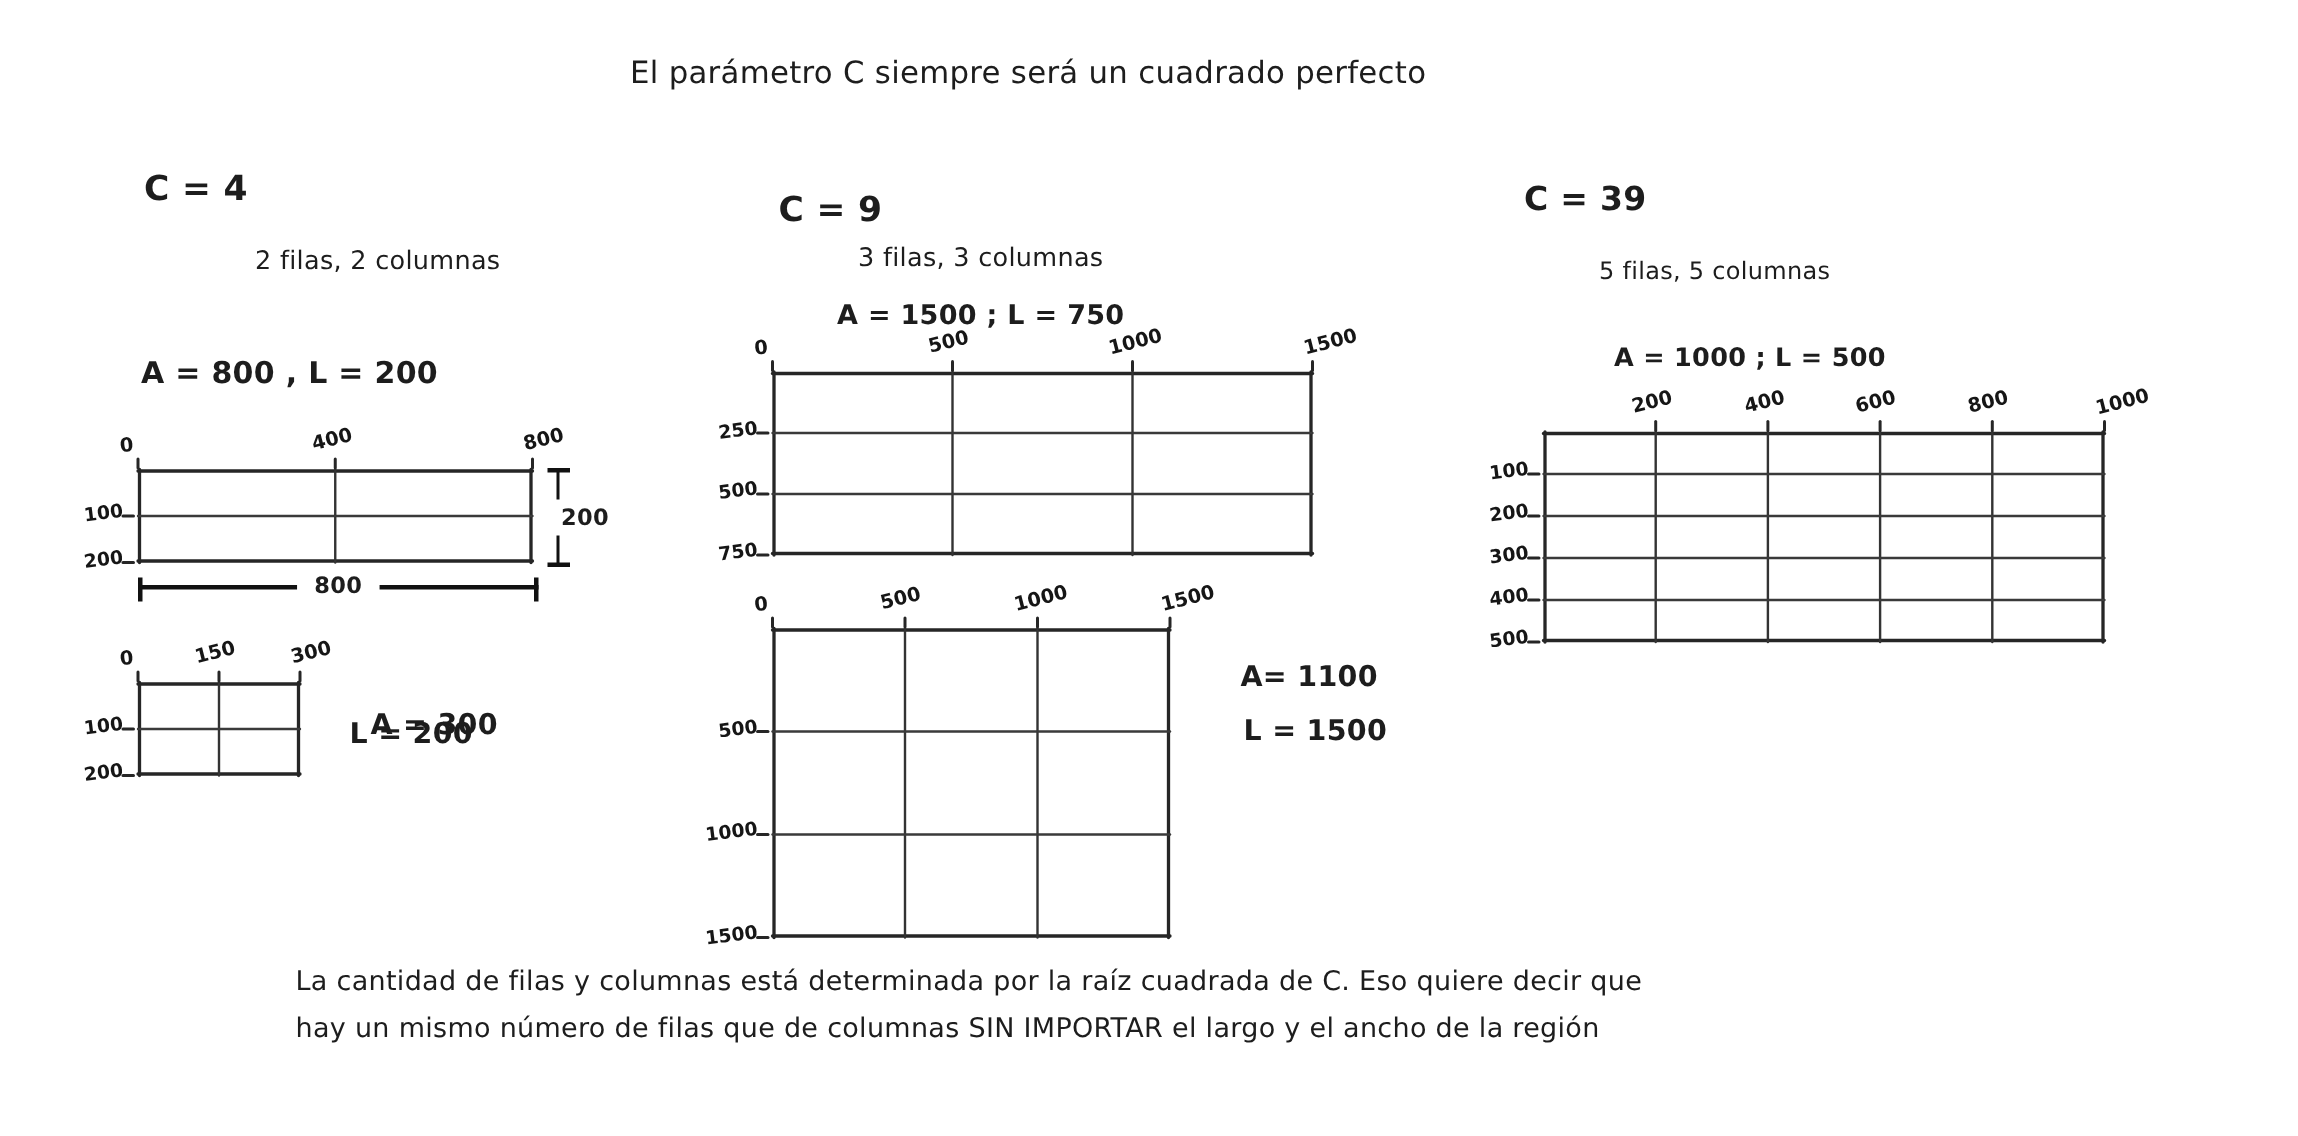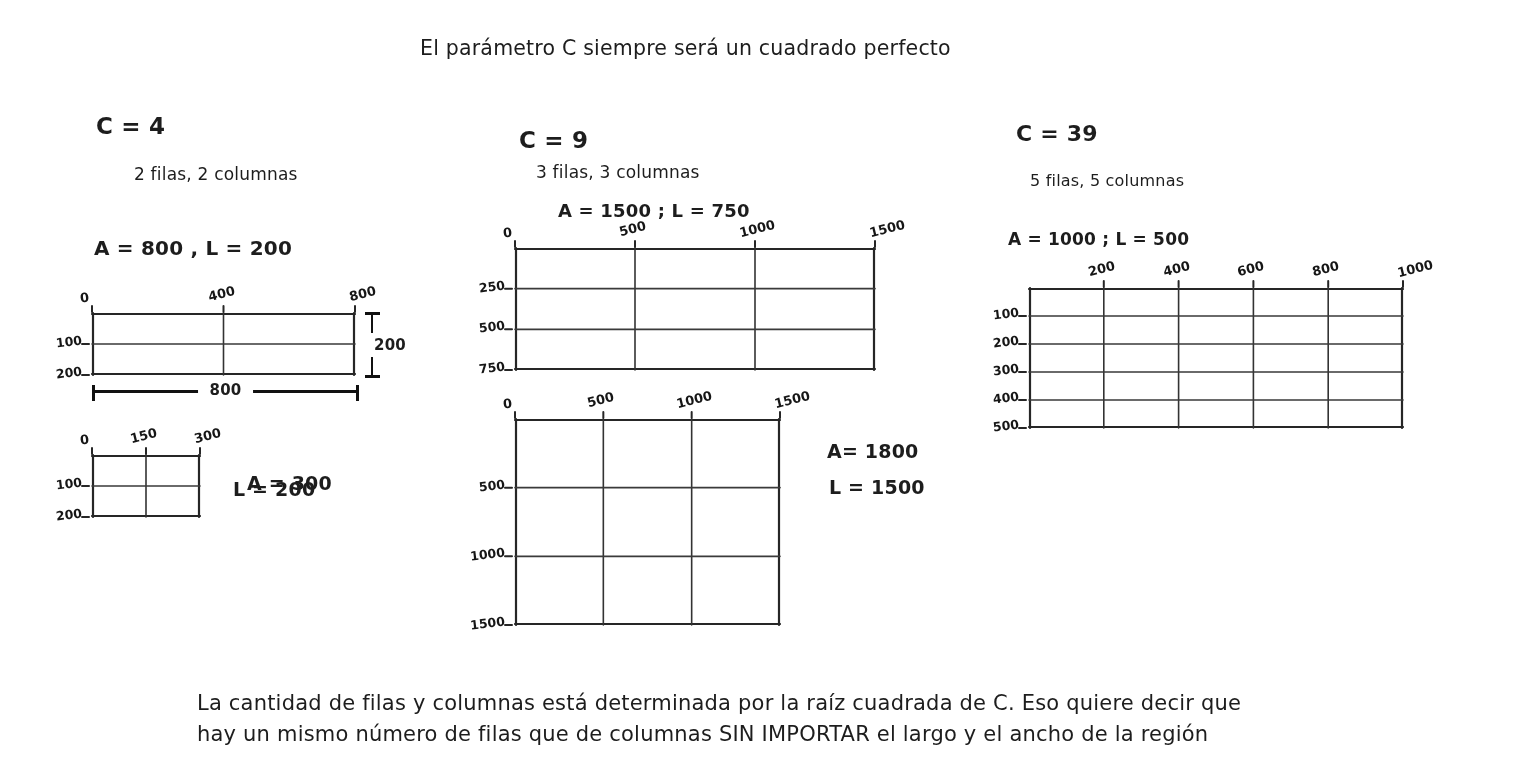--- a/index.html
+++ b/index.html
@@ -7,23 +7,23 @@
     position:relative;
     width:1532px;height:757px;
     background:#ffffff;
     font-family:"DejaVu Sans", sans-serif;
     color:#1d1d1d;
     overflow:hidden;
   }
   .abs{position:absolute;white-space:nowrap;}
   .hw{letter-spacing:0.2px;}
   .c-label{font-size:23px;font-weight:600;}
-  .subtitle{font-size:17px;}
+  .subtitle{font-size:17px;margin-left:36px;}
   .annot{font-weight:700;}
-  .footer-line{font-size:21px;margin-top:47px;}
+  .footer-line{font-size:18px;}
   .grid-block{position:absolute;}
   .grid-svg{position:absolute;left:0;top:0;overflow:visible;}
   .xtick{
     position:absolute;top:-27px;
     font-size:13px;font-weight:700;
     transform:rotate(-14deg);
     white-space:nowrap;color:#161616;
   }
   .ytick{
     position:absolute;left:-52px;width:42px;
@@ -166,26 +166,26 @@
         <line x1="0" y1="-7" x2="0" y2="-1" stroke="#262626" stroke-width="2" stroke-linecap="round"></line>
         <line x1="88.33333333333333" y1="-7" x2="88.33333333333333" y2="-1" stroke="#262626" stroke-width="2" stroke-linecap="round"></line>
         <line x1="176.66666666666666" y1="-7" x2="176.66666666666666" y2="-1" stroke="#262626" stroke-width="2" stroke-linecap="round"></line>
         <line x1="265" y1="-7" x2="265" y2="-1" stroke="#262626" stroke-width="2" stroke-linecap="round"></line>
         <line x1="-10" y1="68.66666666666666" x2="-3" y2="68.66666666666666" stroke="#262626" stroke-width="2" stroke-linecap="round"></line>
         <line x1="-10" y1="137.33333333333331" x2="-3" y2="137.33333333333331" stroke="#262626" stroke-width="2" stroke-linecap="round"></line>
         <line x1="-10" y1="206" x2="-3" y2="206" stroke="#262626" stroke-width="2" stroke-linecap="round"></line>
       </svg>
     </div>
 
-  <div class="abs hw annot" style="left:827px;top:440px;font-size:19px;">A= 1800</div>
+  <div class="abs hw annot" style="left:827px;top:440px;font-size:19px;">A= 1100</div>
   <div class="abs hw annot" style="left:829px;top:476px;font-size:19px;">L = 1500</div>
 
   <div class="abs hw c-label" style="left:1016px;top:121px;font-size:22px;">C = 39</div>
   <div class="abs hw subtitle" style="left:1030px;top:171px;font-size:16px;">5 filas, 5 columnas</div>
-  <div class="abs hw annot" style="left:1008px;top:229px;font-size:17px;">A = 1000  ;   L = 500</div>
+  <div class="abs hw annot" style="left:1076px;top:229px;font-size:17px;">A = 1000  ;   L = 500</div>
 
   <div class="grid-block" style="left:1029px;top:288px;width:374px;height:140px;">
       <span class="xtick" style="left: 58.8px;">200</span>
       <span class="xtick" style="left: 133.6px;">400</span>
       <span class="xtick" style="left: 208.4px;">600</span>
       <span class="xtick" style="left: 283.2px;">800</span>
       <span class="xtick" style="left: 368px;">1000</span>
       <span class="ytick" style="top: 19px;">100</span>
       <span class="ytick" style="top: 47px;">200</span>
       <span class="ytick" style="top: 75px;">300</span>

